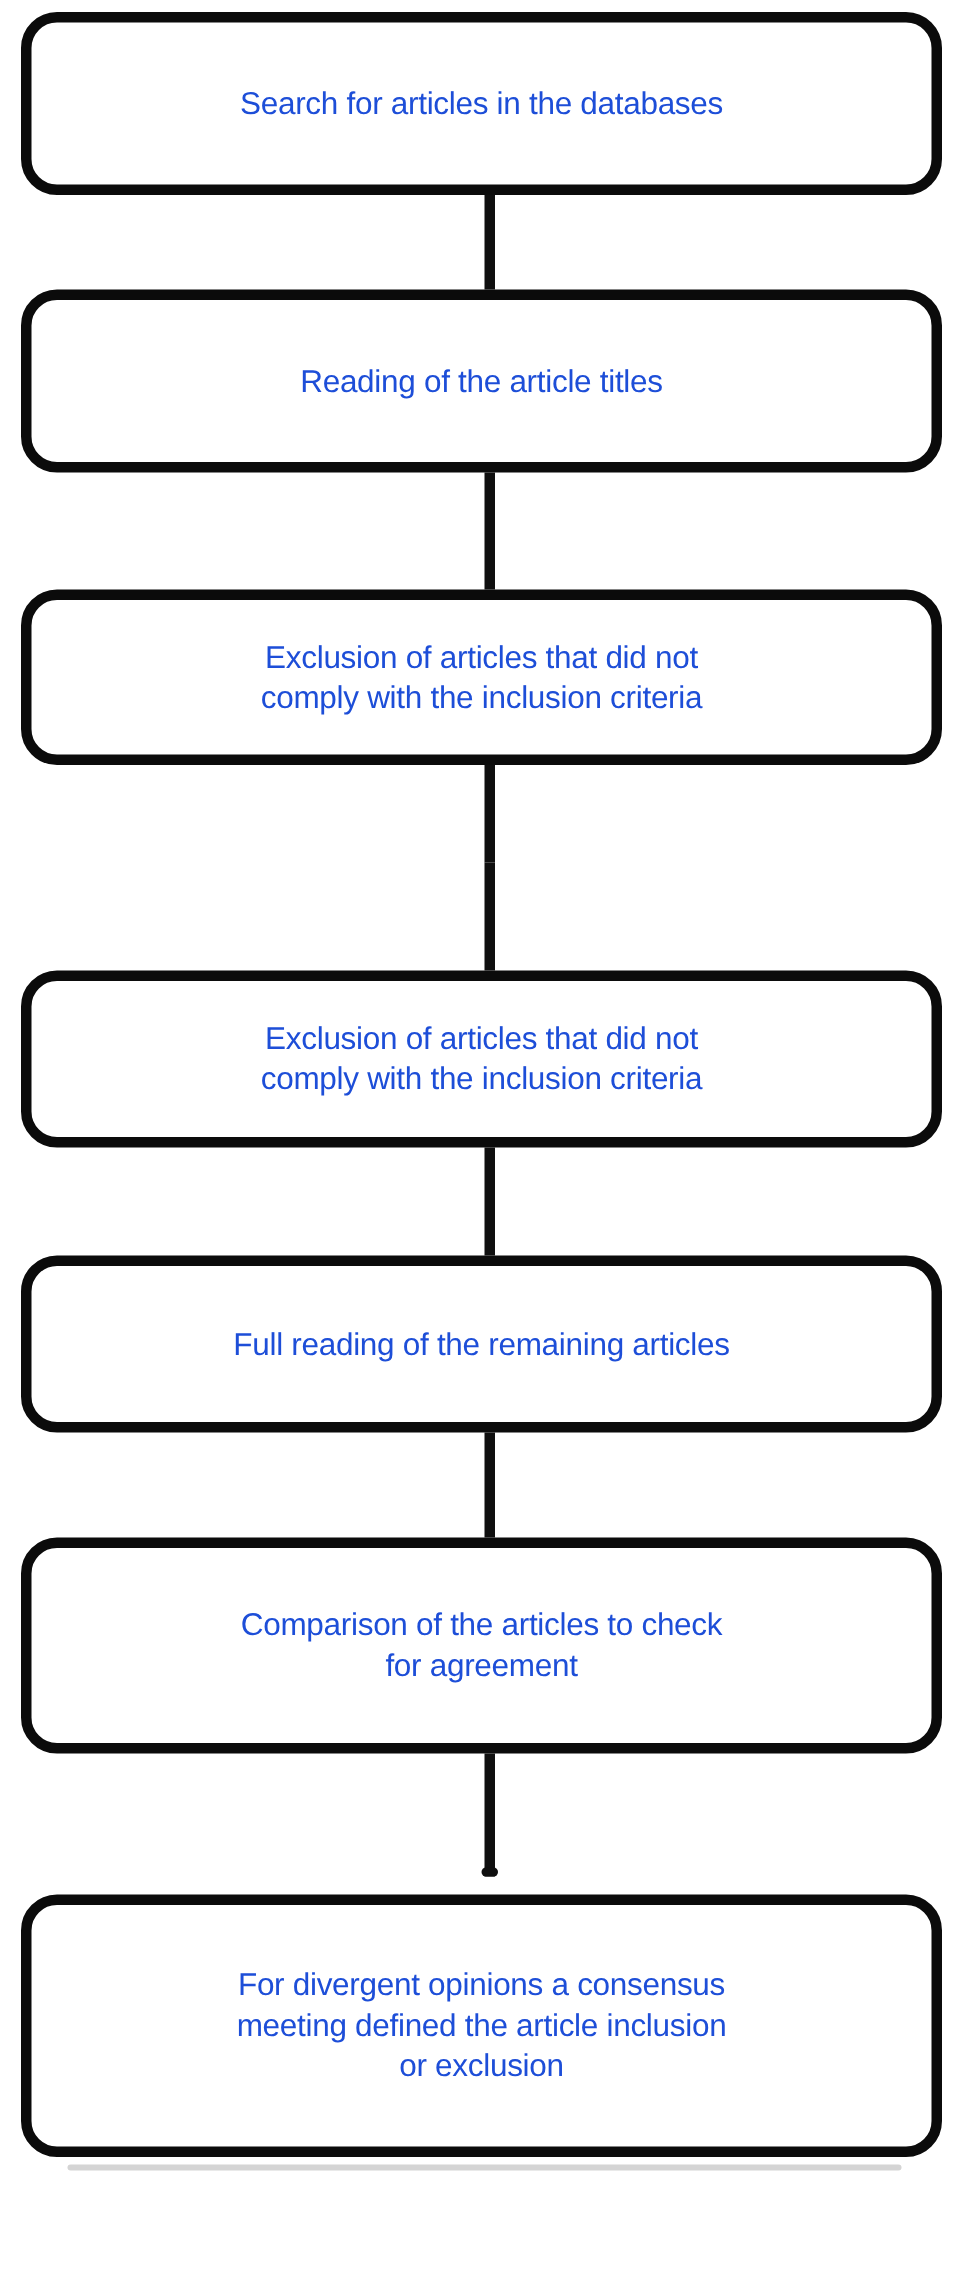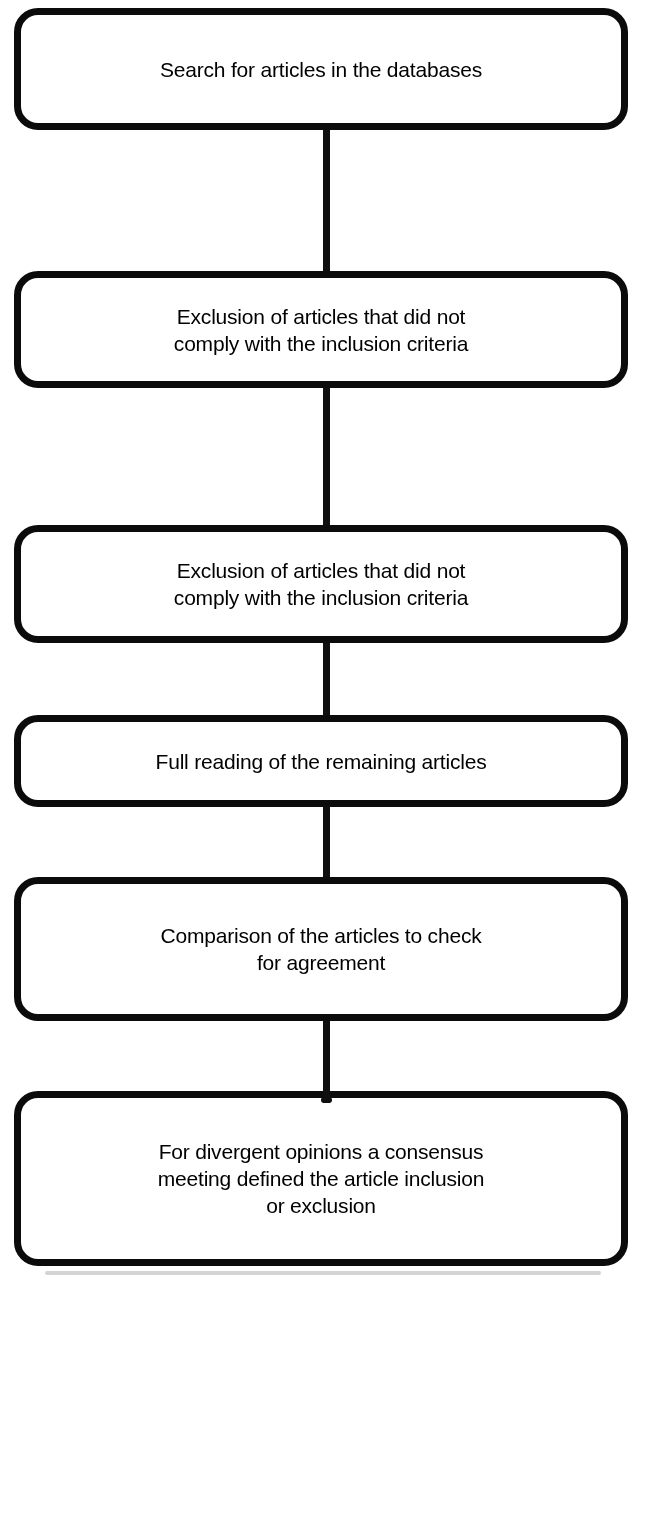--- a/index.html
+++ b/index.html
@@ -29,38 +29,38 @@
     position: relative;
     z-index: 1;
   }
   .box .label {
     display: block;
     text-align: center;
     white-space: pre-line;
     font-size: 21px;
     line-height: 27px;
     letter-spacing: -0.2px;
-    color: #000000;
+    color: #1d4ed8;
     max-width: 540px;
     padding: 0 20px;
   }
   .connector {
     width: 7px;
     background: #0f0f0f;
     margin-left: 323px;
   }
   
   .s1 { height: 122px; }
   .s2 { height: 122px; }
   .s3 { height: 117px; }
   .s4 { height: 120px; }
   .s5 { height: 118px; }
-  .s6 { height: 92px; }
+  .s6 { height: 118px; }
   .s7 { height: 144px; }
-  .s8 { height: 175px; }
+  .s8 { height: 175px; margin-top: 24px; }
   .c1 { height: 63px; }
   .c2 { height: 78px; }
   .c3 { height: 65px; }
   .c4 { height: 72px; }
   .c5 { height: 72px; }
   .c6 { height: 70px; }
   .c7 {
     height: 82px;
     margin-bottom: -12px;
     position: relative;
@@ -88,20 +88,23 @@
 </head>
 <body>
 
 <div class="page">
 
   <div class="box s1">
     <span class="label">Search for articles in the databases</span>
   </div>
   <div class="connector c1"></div>
 
+  <div class="box s2">
+    <span class="label">Reading of the article titles</span>
+  </div>
   <div class="connector c2"></div>
 
   <div class="box s3">
     <span class="label">Exclusion of articles that did not
 comply with the inclusion criteria</span>
   </div>
   <div class="connector c3"></div>
 
   <div class="connector c4"></div>
 

